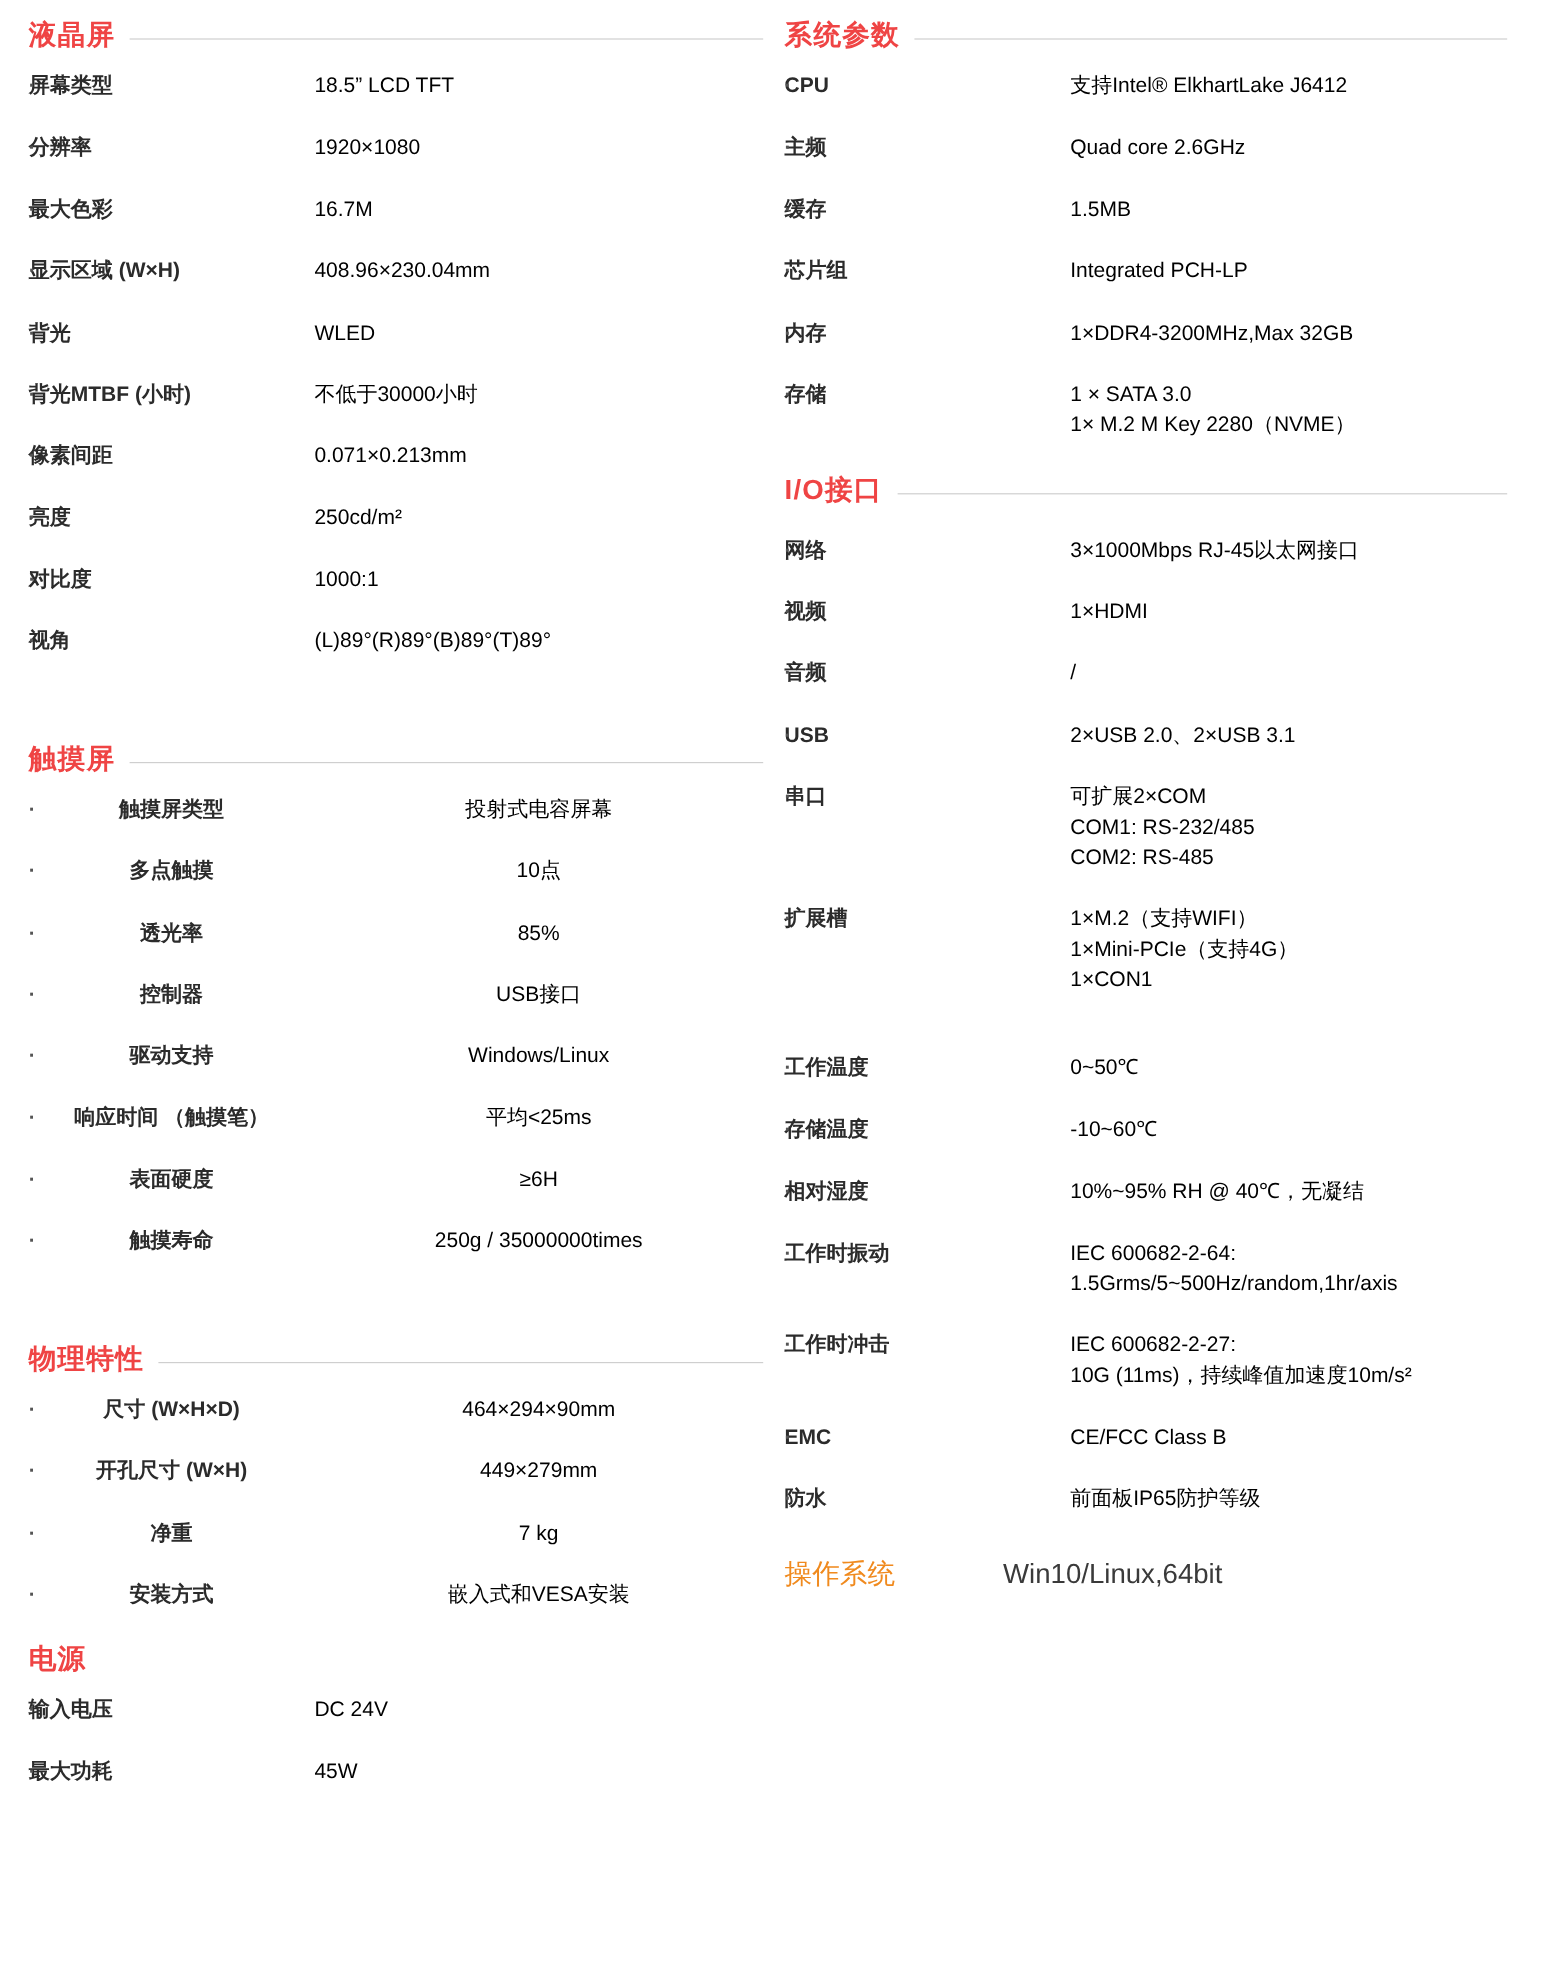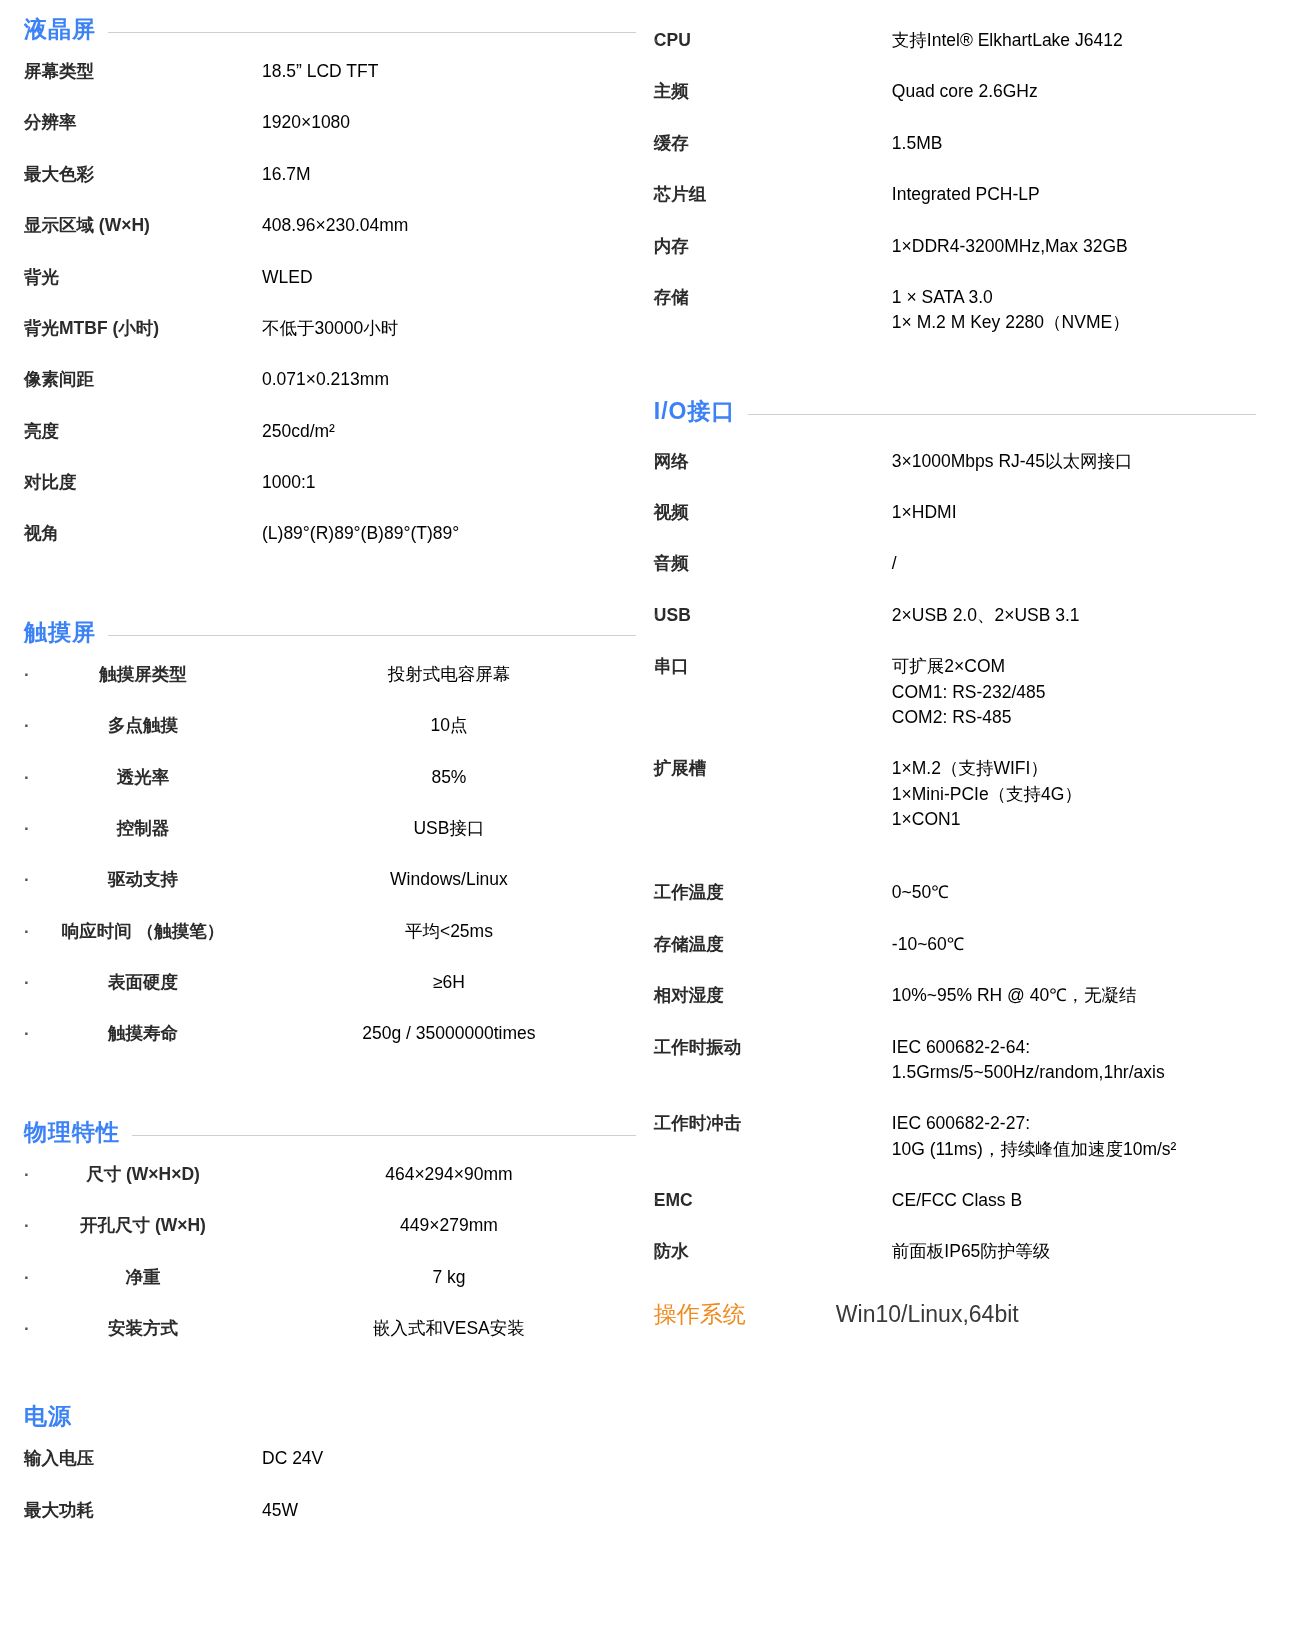--- a/index.html
+++ b/index.html
@@ -38,21 +38,21 @@
 
   .section {
     margin-bottom: 0;
   }
   .section-head {
     display: flex;
     align-items: center;
     gap: 12px;
   }
   .section-title {
-    color: #3b82f6;
+    color: #ef4444;
     font-size: 23px;
     font-weight: bold;
     letter-spacing: 1px;
     white-space: nowrap;
   }
   .section-rule {
     flex: 1;
     height: 1px;
     background: #cfcfcf;
     margin-top: 6px;
@@ -83,21 +83,21 @@
     top: 1px;
     color: #555;
     font-size: 17px;
   }
   td.val {
     color: #000000;
     font-weight: normal;
     white-space: pre-line;
   }
   .sec-gap-md { margin-top: 44px; text-align: center; }
-  .sec-gap-sm { margin-top: 34px; }
+  .sec-gap-sm { }
 
   .tight td { padding-bottom: 24px; }
   .looser td { padding-bottom: 28px; }
 
   .os-row {
     display: flex;
     align-items: baseline;
     gap: 0;
     margin-top: 8px;
   }
@@ -258,20 +258,24 @@
         </tr>
       </tbody>
         </table>
     </div>
 
   </div>
 
   <div class="col col-right">
 
     <div class="section">
+      <div class="section-head">
+        <div class="section-title">系统参数</div>
+        <div class="section-rule"></div>
+      </div>
       <table class="spec tight">
         <tbody>
             <tr>
           <td class="lbl"><span class="dot">·</span><span>CPU</span></td>
           <td class="val">支持Intel® ElkhartLake J6412</td>
         </tr>
         <tr>
           <td class="lbl"><span class="dot">·</span><span>主频</span></td>
           <td class="val">Quad core 2.6GHz</td>
         </tr>

